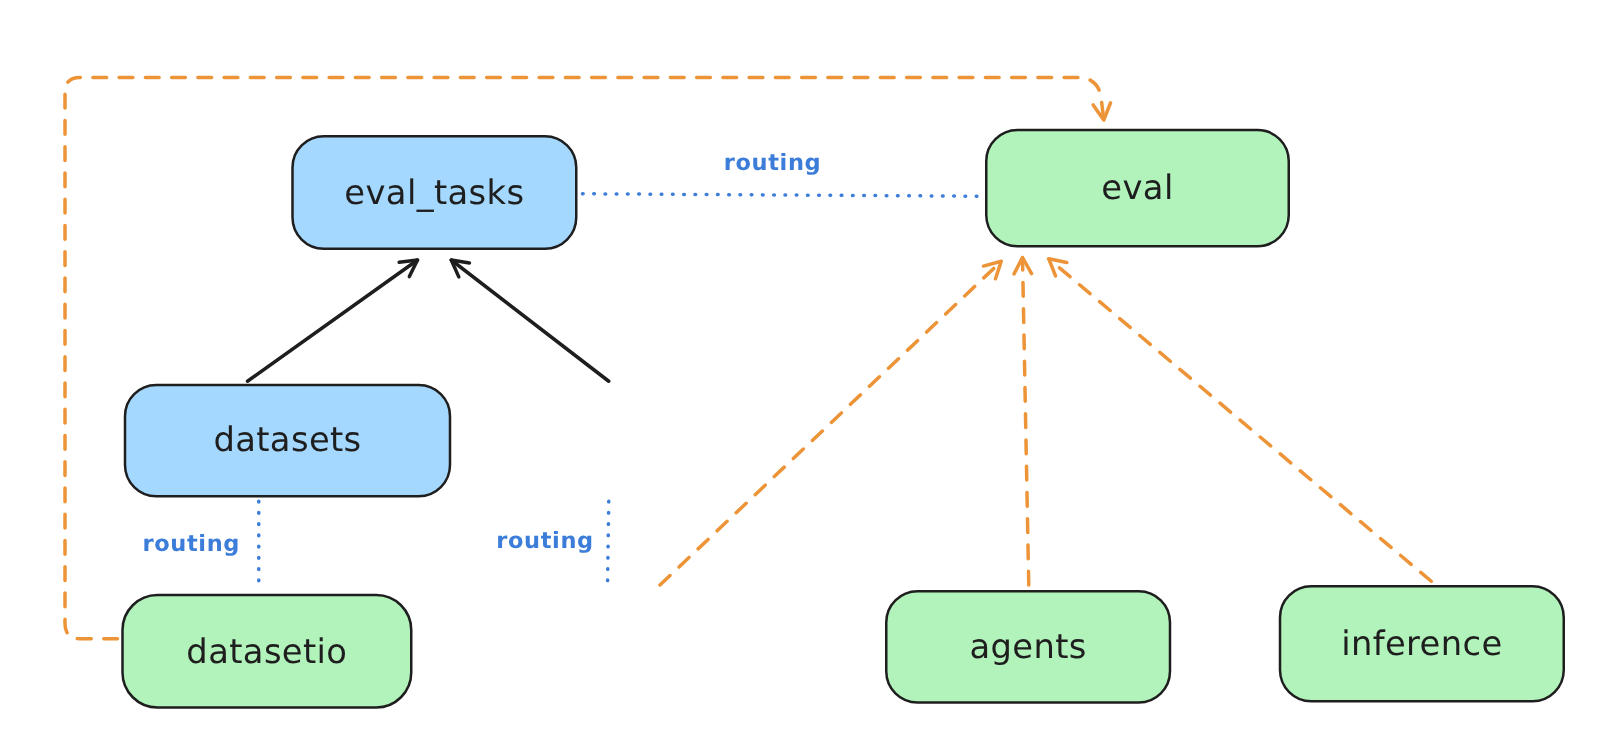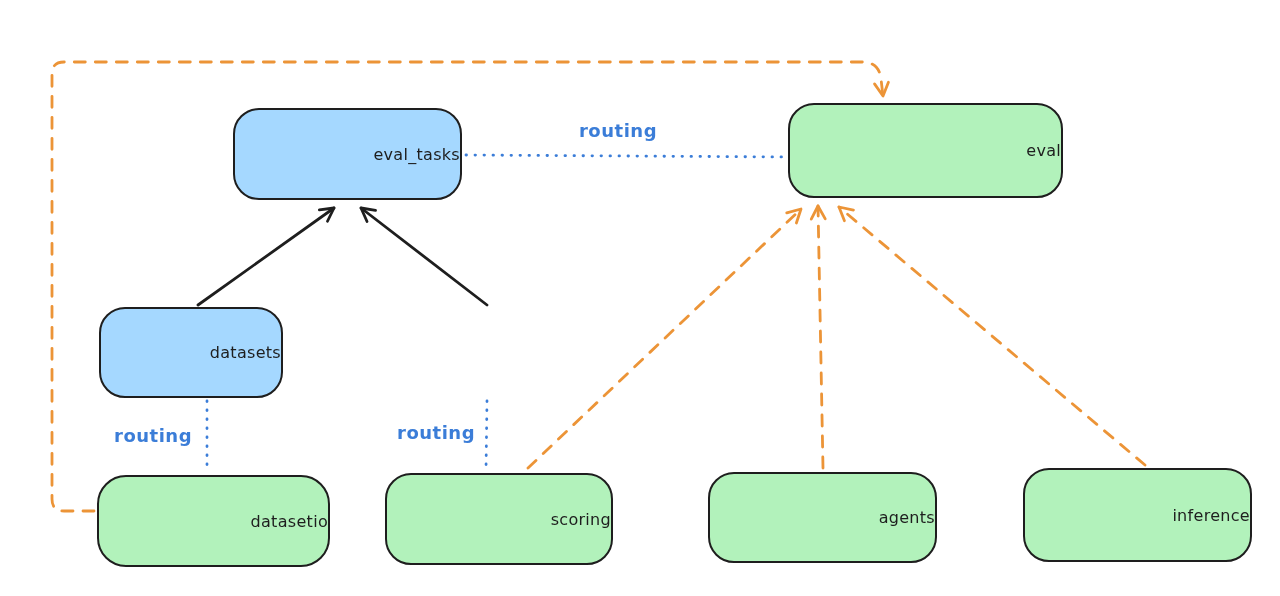--- a/index.html
+++ b/index.html
@@ -12,22 +12,22 @@
   }
   *{box-sizing:border-box;margin:0;padding:0;}
   html,body{width:1280px;height:596px;background:var(--background);overflow:hidden;}
   body{font-family:"DejaVu Sans","Liberation Sans",sans-serif;}
   .canvas{position:relative;width:1280px;height:596px;background:var(--background);}
   .edges{position:absolute;left:0;top:0;width:1280px;height:596px;}
   .node{
     position:absolute;
     border:2.5px solid var(--node-stroke);
     border-radius:26px;
-    display:flex;align-items:center;justify-content:flex-end;
-    font-size:16px;color:var(--node-stroke);
+    display:flex;align-items:center;justify-content:center;
+    font-size:27px;color:var(--node-stroke);
     letter-spacing:0.3px;
   }
   .node.blue{background:var(--blue-fill);}
   .node.green{background:var(--green-fill);}
   .edge-label{
     position:absolute;
     color:var(--routing-blue);
     font-size:18px;font-weight:700;letter-spacing:0.5px;
     white-space:nowrap;
   }
@@ -62,36 +62,33 @@
     <path class="stroke-orange-dashed" marker-end="url(#arrow-orange)" d="M 94 511 H 64 Q 52 511 52 499 V 74 Q 52 62 64 62 H 862 Q 879 62 881 79 L 883 96"></path>
     <path class="stroke-orange-dashed" marker-end="url(#arrow-orange)" d="M 528 468 L 801 209"></path>
     <path class="stroke-orange-dashed" marker-end="url(#arrow-orange)" d="M 823 468 L 818 206"></path>
     <path class="stroke-orange-dashed" marker-end="url(#arrow-orange)" d="M 1145 465 L 839 207"></path>
   </svg>
 
   <div class="node blue" style="left:233px;top:108px;width:229px;height:92px;">
     <span>eval_tasks</span>
   </div>
 
-  <div class="node green" style="left:788px;top:103px;width:275px;height:95px;">
+  <div class="node green" style="left:788px;top:103px;width:244px;height:95px;">
     <span>eval</span>
   </div>
 
-  <div class="node blue" style="left:99px;top:307px;width:184px;height:91px;">
+  <div class="node blue" style="left:99px;top:307px;width:262px;height:91px;">
     <span>datasets</span>
   </div>
 
 
   <div class="node green" style="left:97px;top:475px;width:233px;height:92px;border-radius:29px;">
     <span>datasetio</span>
   </div>
 
-  <div class="node green" style="left:385px;top:473px;width:228px;height:92px;">
-    <span>scoring</span>
-  </div>
 
   <div class="node green" style="left:1023px;top:468px;width:229px;height:94px;">
     <span>inference</span>
   </div>
 
   <div class="node green" style="left:708px;top:472px;width:229px;height:91px;">
     <span>agents</span>
   </div>
 
   <div class="edge-label" style="left:572px;top:120px;width:92px;text-align:center;">routing</div>

